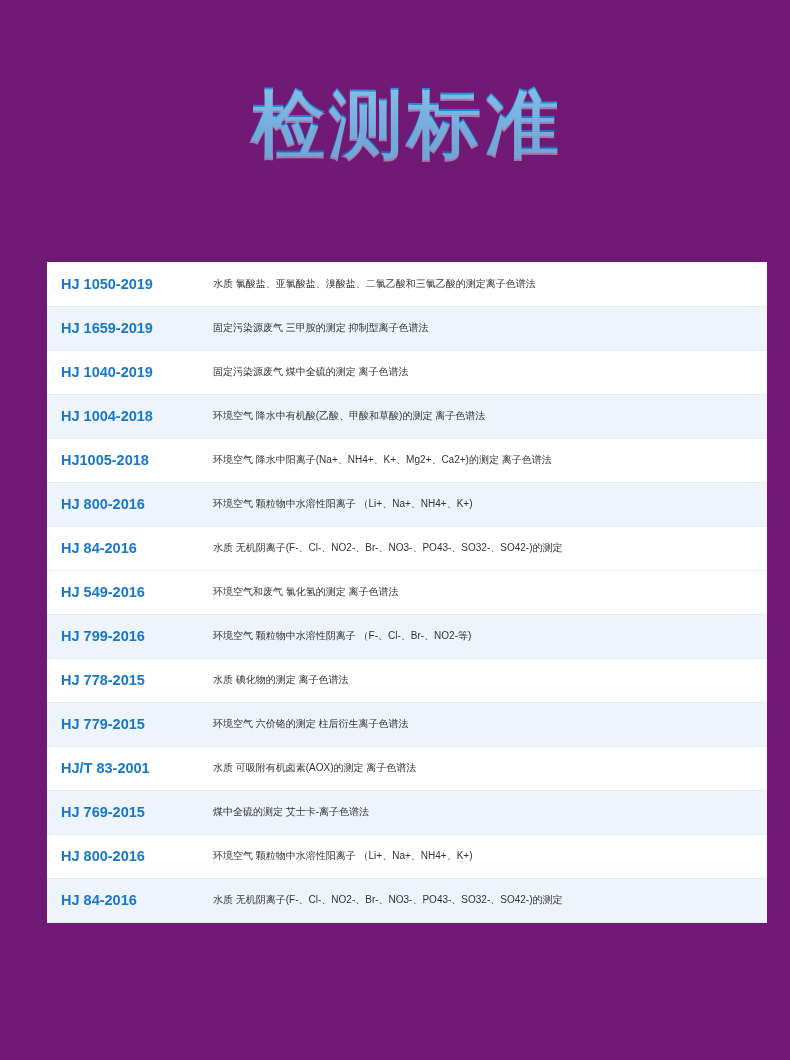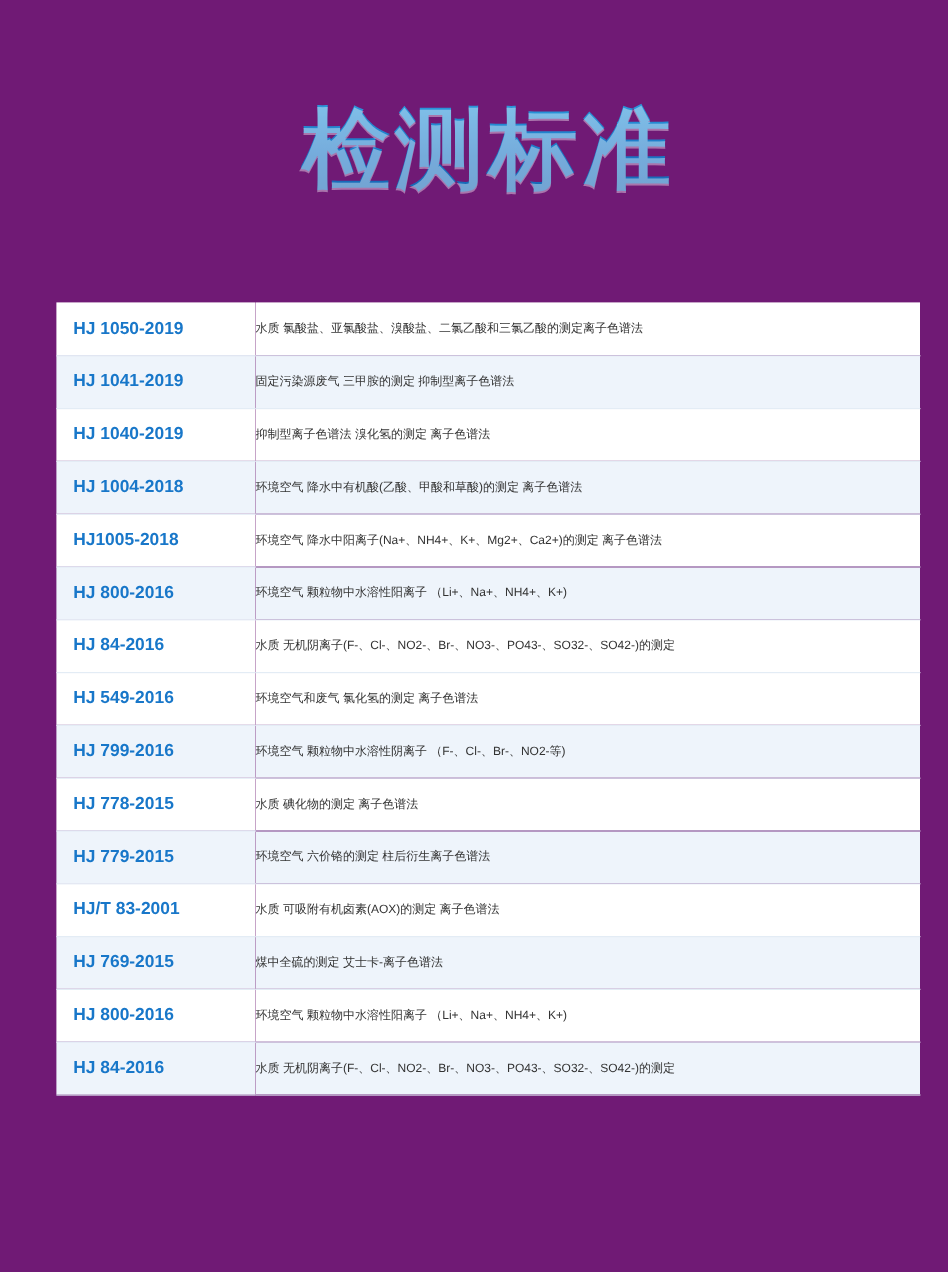--- a/index.html
+++ b/index.html
@@ -32,21 +32,21 @@
     letter-spacing: 4px;
     background: linear-gradient(180deg, #2f9fe0 0%, #1a74c4 55%, #1560ad 100%);
     -webkit-background-clip: text;
     background-clip: text;
     color: #1a74c4;
     -webkit-text-fill-color: transparent;
     text-shadow: 0 2px 0 rgba(255,255,255,0.4);
   }
   .std-table {
     width: 720px;
-    margin: 2px auto;
+    margin: 12px auto;
     border-collapse: collapse;
     table-layout: fixed;
   }
   .std-table tr {
     height: 44px;
   }
   .std-table tr.even {
     background: #ffffff;
   }
   .std-table tr.odd {
@@ -83,26 +83,26 @@
     <h1 class="page-title">检测标准</h1>
   </div>
 
   <table class="std-table">
     <tbody>
         <tr class="even">
           <td class="col-code">HJ 1050-2019</td>
           <td class="col-name">水质 氯酸盐、亚氯酸盐、溴酸盐、二氯乙酸和三氯乙酸的测定离子色谱法</td>
         </tr>
         <tr class="odd">
-          <td class="col-code">HJ 1041-2019</td>
+          <td class="col-code">HJ 1659-2019</td>
           <td class="col-name">固定污染源废气 三甲胺的测定 抑制型离子色谱法</td>
         </tr>
         <tr class="even">
           <td class="col-code">HJ 1040-2019</td>
-          <td class="col-name">抑制型离子色谱法 溴化氢的测定 离子色谱法</td>
+          <td class="col-name">固定污染源废气 煤中全硫的测定 离子色谱法</td>
         </tr>
         <tr class="odd">
           <td class="col-code">HJ 1004-2018</td>
           <td class="col-name">环境空气 降水中有机酸(乙酸、甲酸和草酸)的测定 离子色谱法</td>
         </tr>
         <tr class="even">
           <td class="col-code">HJ1005-2018</td>
           <td class="col-name">环境空气 降水中阳离子(Na+、NH4+、K+、Mg2+、Ca2+)的测定 离子色谱法</td>
         </tr>
         <tr class="odd">

